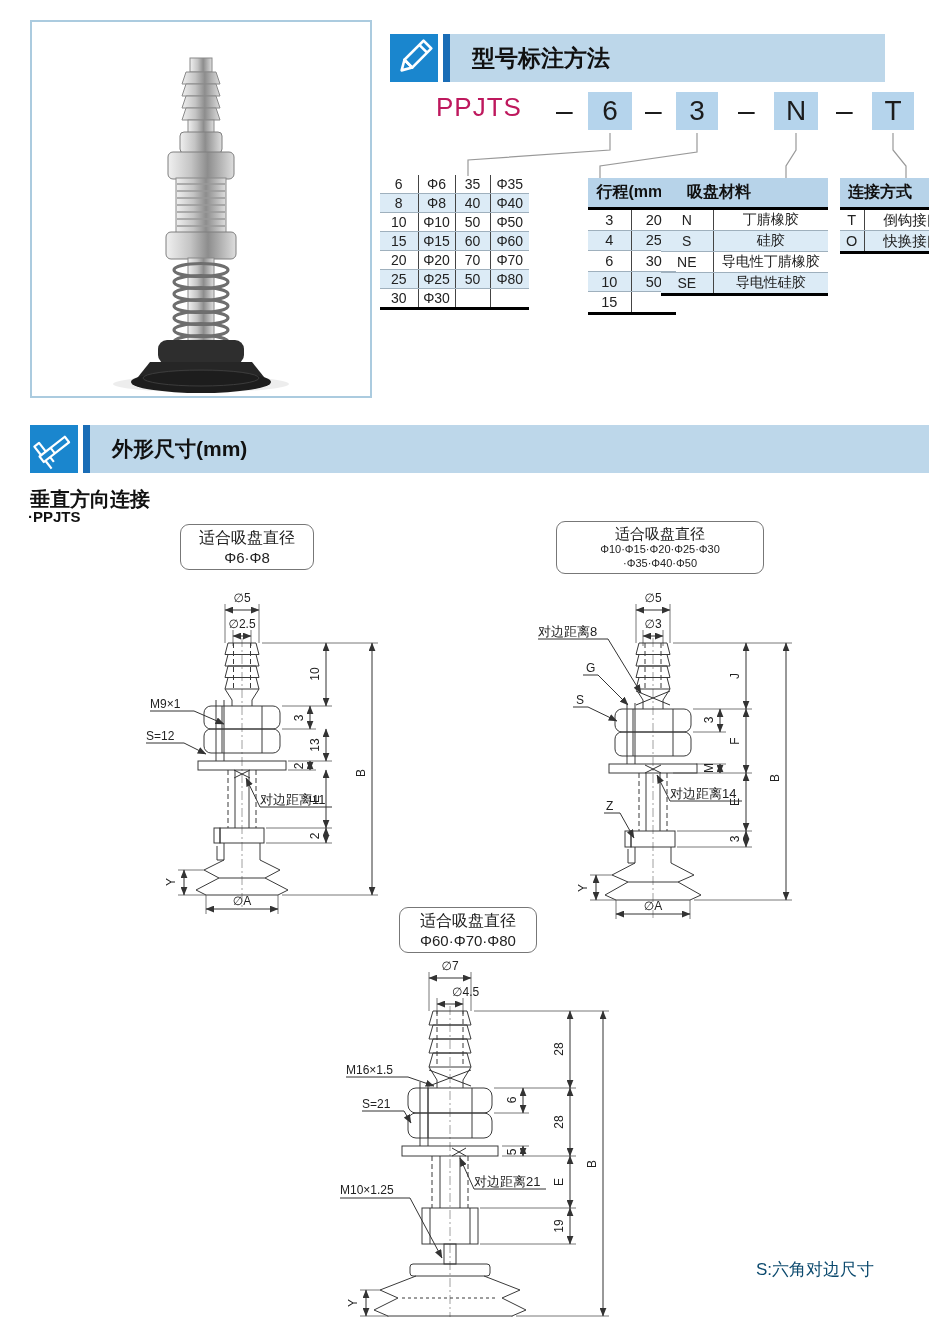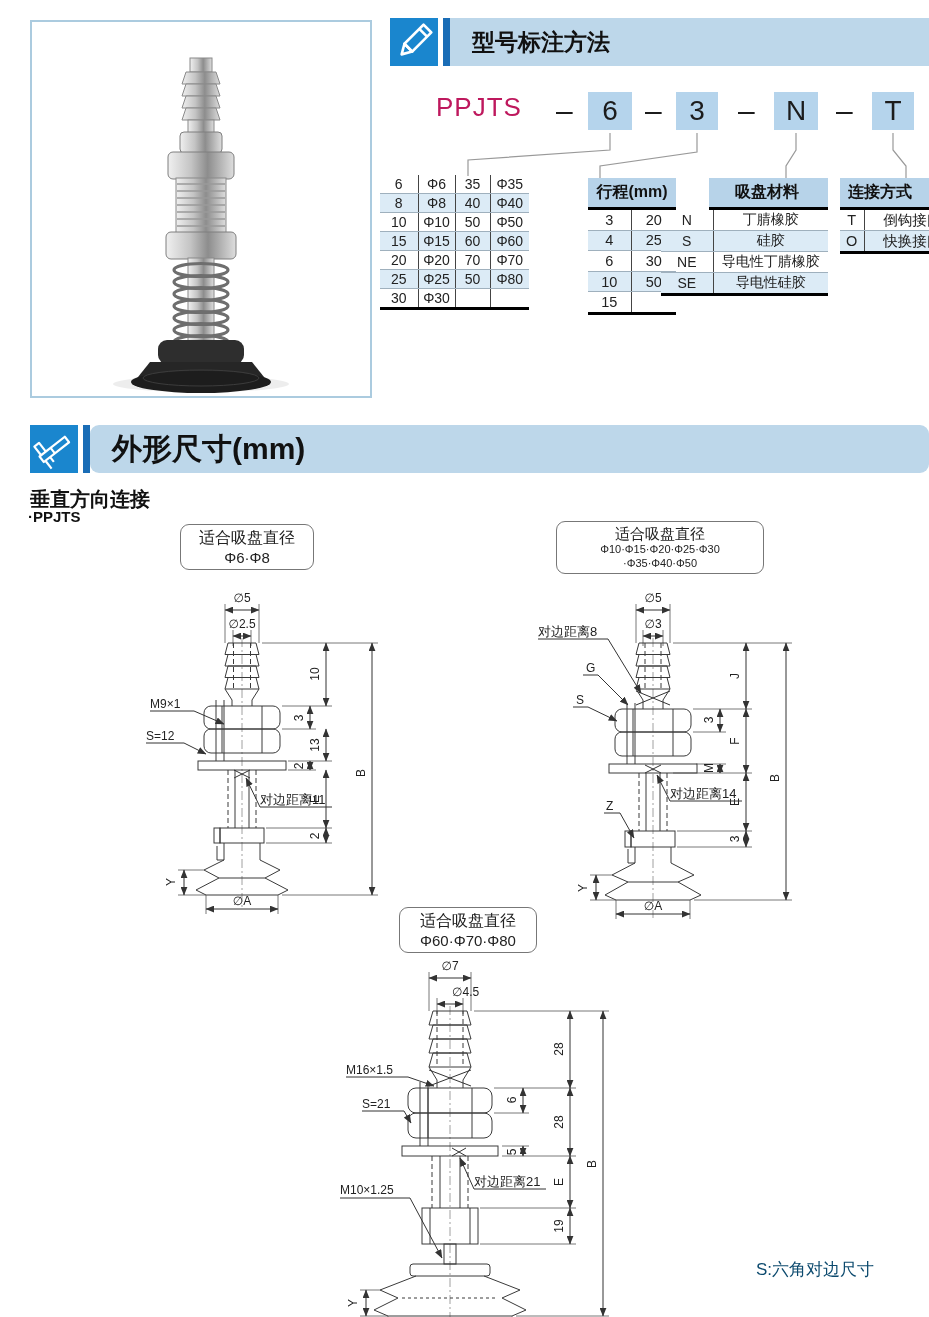--- a/index.html
+++ b/index.html
@@ -8,24 +8,24 @@
   
   .photo-box{position:absolute;left:30px;top:20px;width:342px;height:378px;
              background:#fff;border:2px solid #abcbdf;box-sizing:border-box;}
   
   .band{position:absolute;height:48px;display:flex;align-items:center;}
   .icon-box{width:48px;height:48px;background:#1a86ce;flex:0 0 auto;display:flex;
             align-items:center;justify-content:center;}
   .band-sep{width:7px;height:48px;background:#1a6db6;margin-left:5px;flex:0 0 auto;}
   .band-bar{flex:1;height:48px;background:#bdd7ea;display:flex;align-items:center;
             padding-left:22px;font-weight:bold;box-sizing:border-box;}
-  .band1{left:390px;top:18px;width:539px;}
+  .band1{left:390px;top:34px;width:495px;}
   .band1 .band-bar{font-size:23px;}
   .band2{left:30px;top:425px;width:899px;}
-  .band2 .band-bar{font-size:30px;border-radius:9px;}
+  .band2 .band-bar{font-size:21px;}
   
   .model-row{position:absolute;left:0;top:92px;width:929px;height:42px;}
   .model-prefix{position:absolute;left:436px;top:0;font-size:26px;letter-spacing:1px;color:#be185d;}
   .mdash{position:absolute;top:2px;font-size:30px;color:#1c1c1c;}
   .code-box{position:absolute;top:0;height:38px;background:#b5d4ec;text-align:center;
             font-size:28px;line-height:38px;color:#1c1c1c;}
   
   .tbl{position:absolute;border-bottom:3px solid #000;box-sizing:border-box;}
   .tbl .th{background:#b7d3e9;font-weight:bold;border-bottom:3px solid #000;
            display:flex;align-items:center;justify-content:center;}
@@ -35,21 +35,21 @@
   .tbl td:last-child{border-right:none;}
   .tbl tr:last-child td{border-bottom:none;}
   .tbl tr:nth-child(even) td{background:#dcebf6;}
   .tblA{left:380px;top:175px;width:149px;}
   .tblA .th{height:30px;font-size:17px;}
   .tblA td{height:18px;}
   .tblB{left:588px;top:178px;width:88px;}
   .tblB .th{height:29px;font-size:16px;}
   .tblB td{height:19.6px;font-size:14.5px;}
   .tblC{left:661px;top:178px;width:167px;}
-  .tblC .th{height:29px;font-size:16px;justify-content:flex-start;padding-left:26px;margin-left:48px;}
+  .tblC .th{height:29px;font-size:16px;justify-content:flex-start;padding-left:26px;}
   .tblC td{height:20px;font-size:14px;}
   .tblD{left:840px;top:178px;width:120px;}
   .tblD .th{height:29px;font-size:16px;justify-content:flex-start;padding-left:8px;}
   .tblD td{height:20px;font-size:14.5px;}
   
   .subtitle{position:absolute;left:30px;top:486px;font-size:20px;font-weight:bold;}
   .series{position:absolute;left:28px;top:508px;font-size:15px;font-weight:bold;}
   .note{position:absolute;left:756px;top:1258px;font-size:17px;color:#0c4a6e;}
   
   .fitbox{position:absolute;border:1.5px solid #777;border-radius:9px;background:#fff;

